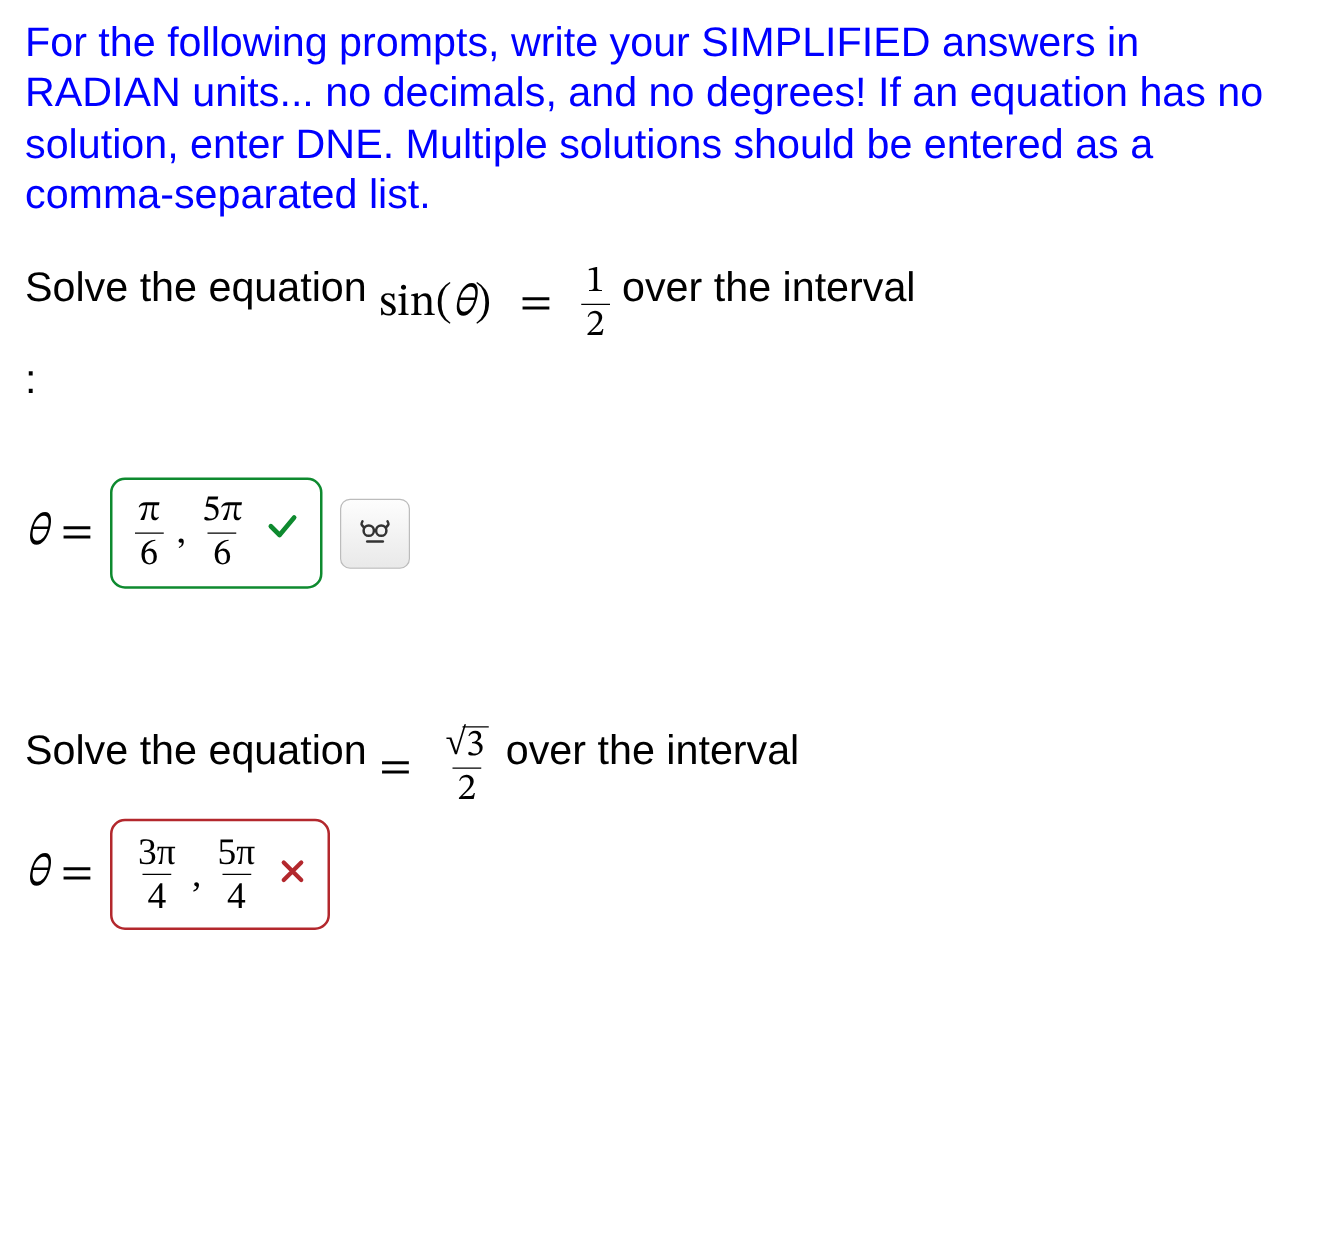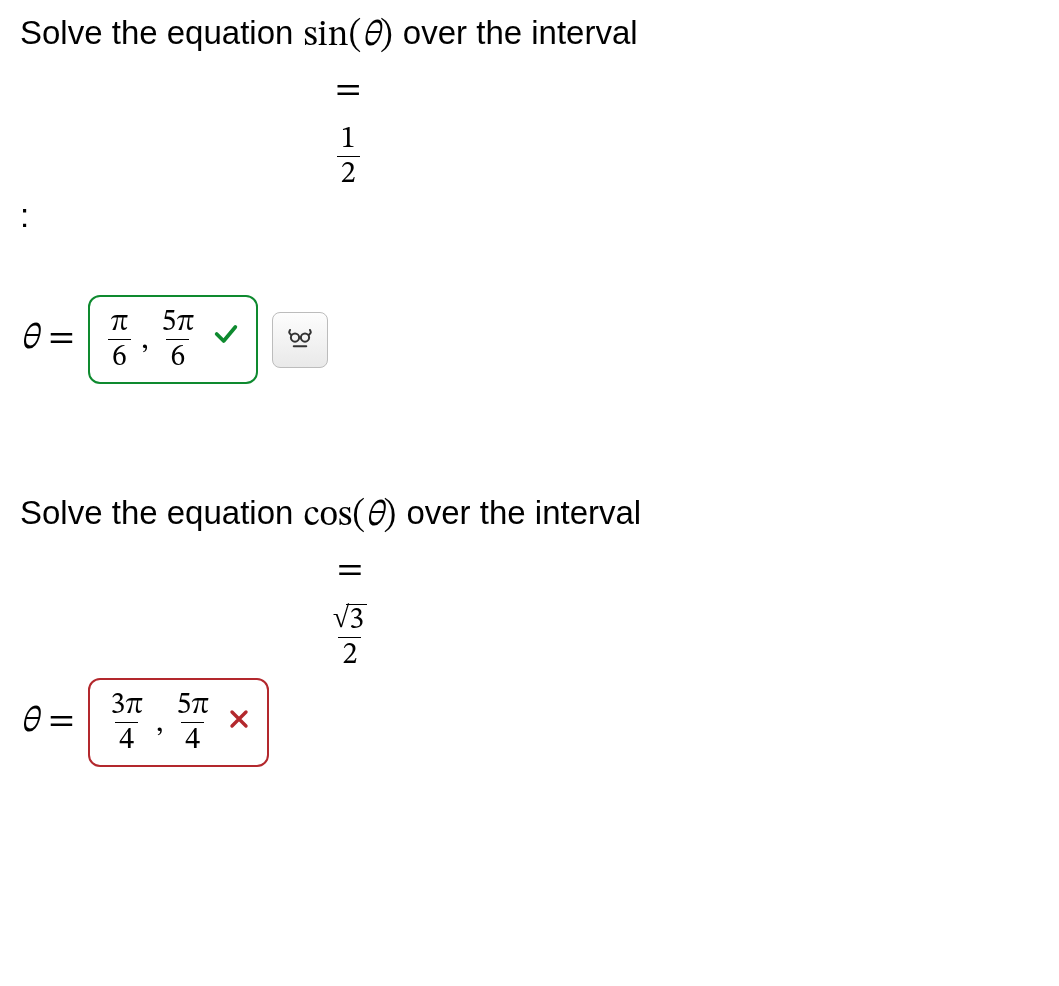--- a/index.html
+++ b/index.html
@@ -32,22 +32,21 @@
     margin-bottom: 8px;
   }
   .prompt-line .txt {
     font-family: "Trebuchet MS", sans-serif;
   }
   .math {
     font-family: "Cambria Math", "STIX Two Math", "Times New Roman", serif;
     font-size: 36px;
     display: inline-flex;
     align-items: center;
-    gap: 10px;
-    flex-direction: column;
+    gap: 23px;
   }
   .mathit { font-style: italic; }
   .frac {
     display: inline-flex;
     flex-direction: column;
     align-items: center;
     font-size: 30px;
     line-height: 1;
     vertical-align: middle;
   }
@@ -93,21 +92,21 @@
     border-radius: 12px;
     padding: 10px 16px 10px 16px;
     display: flex;
     align-items: center;
     gap: 14px;
     font-family: "Cambria Math", "STIX Two Math", "Times New Roman", serif;
     font-size: 30px;
     min-height: 64px;
   }
   .ans-box.correct { border-color: #0e8a2f; }
-  .ans-box.incorrect { border-color: #b3282d; }
+  .ans-box.incorrect { border-color: #b3282d; font-family: Liberation Serif, serif; }
   .ans-content {
     display: flex;
     align-items: center;
     gap: 6px;
   }
   .mark {
     font-size: 30px;
     font-weight: bold;
   }
   .mark.check { color: #0e8a2f; }
@@ -137,20 +136,21 @@
     height: 70px;
     background: linear-gradient(#ffffff, #eeeeee 60%, #e6e6e6);
     z-index: -1;
   }
 </style>
 </head>
 <body>
 
 <div class="page">
 
+  <div class="instructions">For the following prompts, write your SIMPLIFIED answers in RADIAN units... no decimals, and no degrees! If an equation has no solution, enter DNE. Multiple solutions should be entered as a comma-separated list.</div>
 
   <div class="prompt-line">
     <span class="txt">Solve the equation</span>
     <span class="math">
       <span>sin(<span class="mathit">θ</span>)</span>
       <span>=</span>
       <span class="frac">
         <span class="num">1</span>
         <span class="den">2</span>
       </span>
@@ -191,21 +191,20 @@
         <line x1="11.3" y1="10" x2="12.7" y2="10" stroke="#333" stroke-width="1.6"></line>
         <line x1="7" y1="17" x2="17" y2="17" stroke="#333" stroke-width="1.6" stroke-linecap="round"></line>
       </svg>
     </div>
   </div>
 
   <div class="second-block">
     <div class="prompt-line">
       <span class="txt">Solve the equation</span>
       <span class="math">
-        <span>cos(<span class="mathit">θ</span>)</span>
         <span>=</span>
         <span class="frac">
           <span class="num">
             <span class="sqrt">
               <span class="radical">√</span>
               <span class="radicand">3</span>
             </span>
           </span>
           <span class="den">2</span>
         </span>

